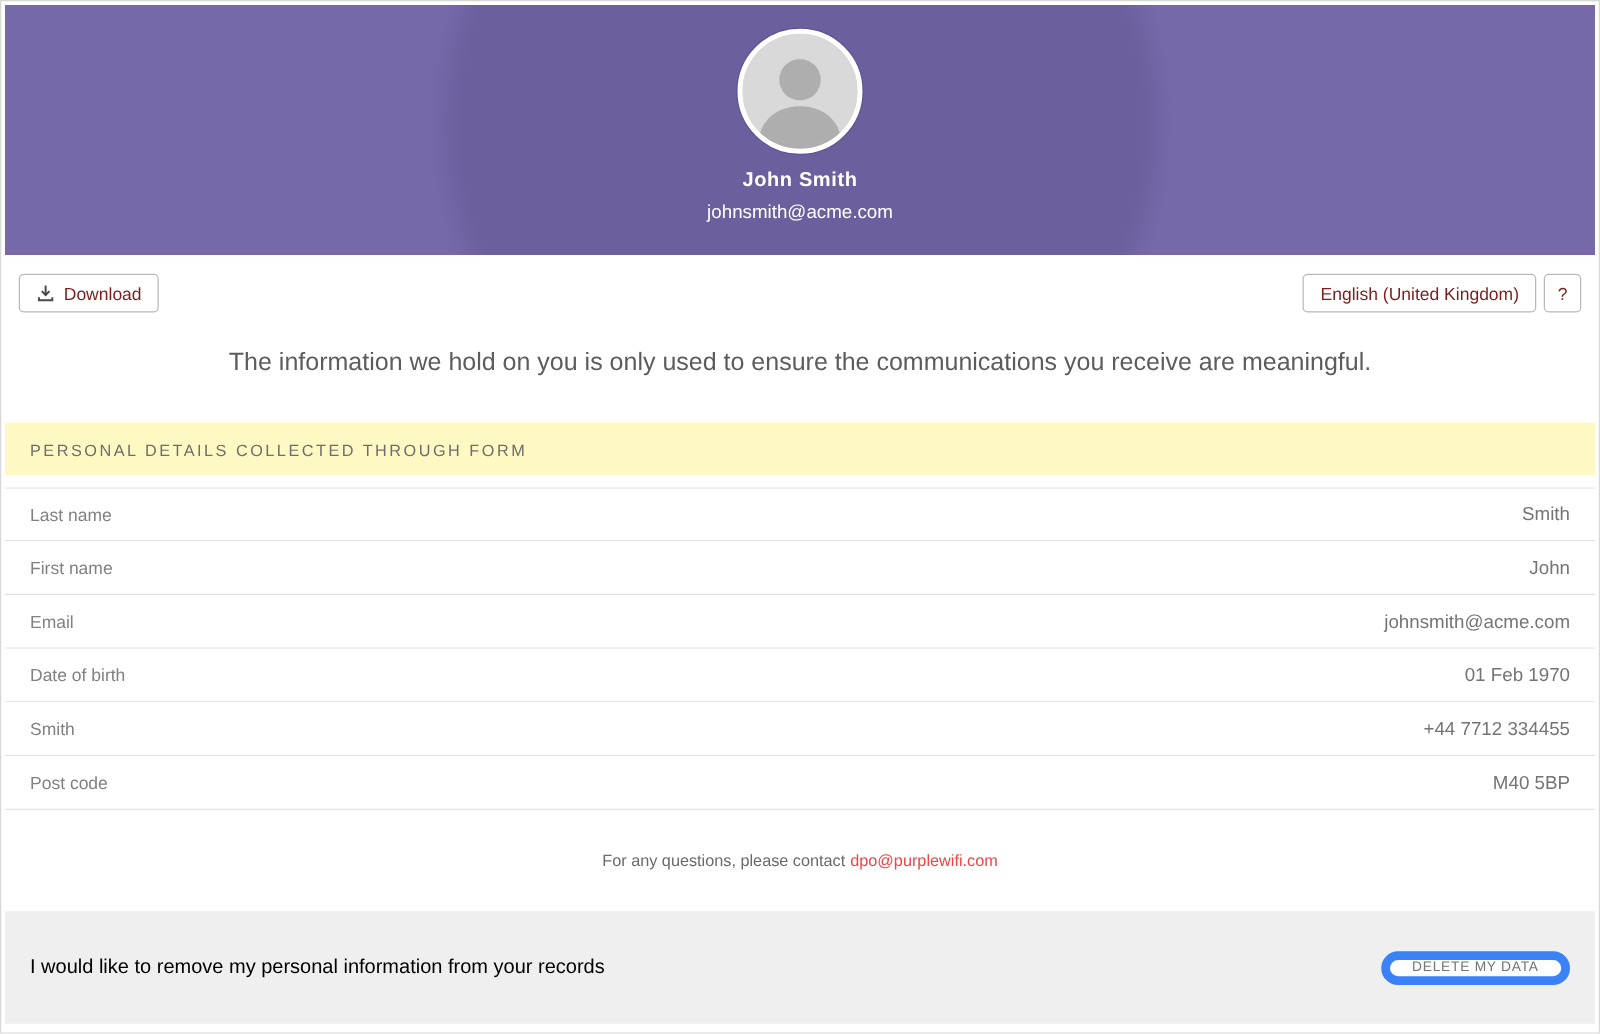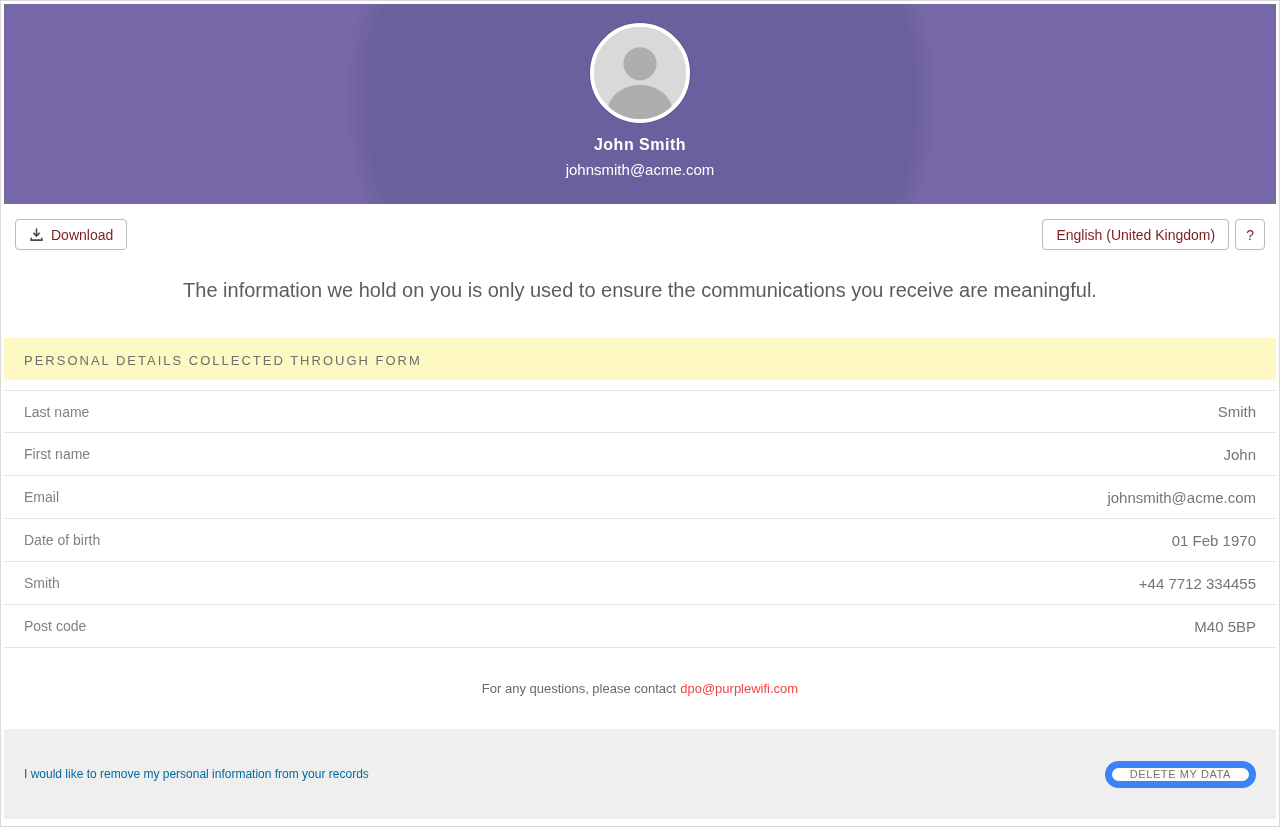--- a/index.html
+++ b/index.html
@@ -125,21 +125,21 @@
 
   
   .bottom-bar {
     background: #efefef;
     height: 90px;
     display: flex;
     align-items: center;
     justify-content: space-between;
     padding: 0 20px;
   }
-  .bottom-text { color: #0369a1; font-size: 12px; }
+  .bottom-text { color: #000000; font-size: 16px; }
   .delete-btn {
     background: #fdfdfd;
     border: 7px solid #3b82f6;
     border-radius: 14px;
     height: 27px;
     padding: 0 18px;
     font-family: "Liberation Sans", sans-serif;
     font-size: 11px;
     letter-spacing: 0.6px;
     color: #757575;

